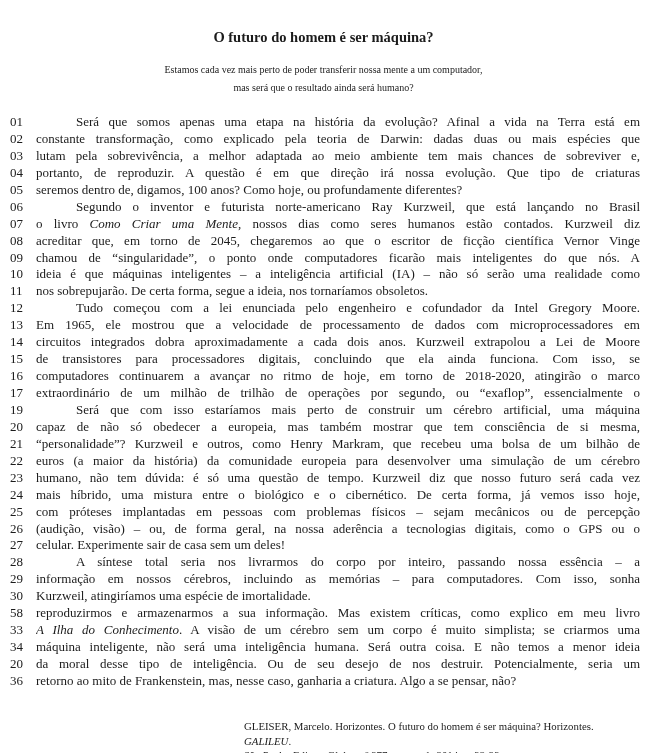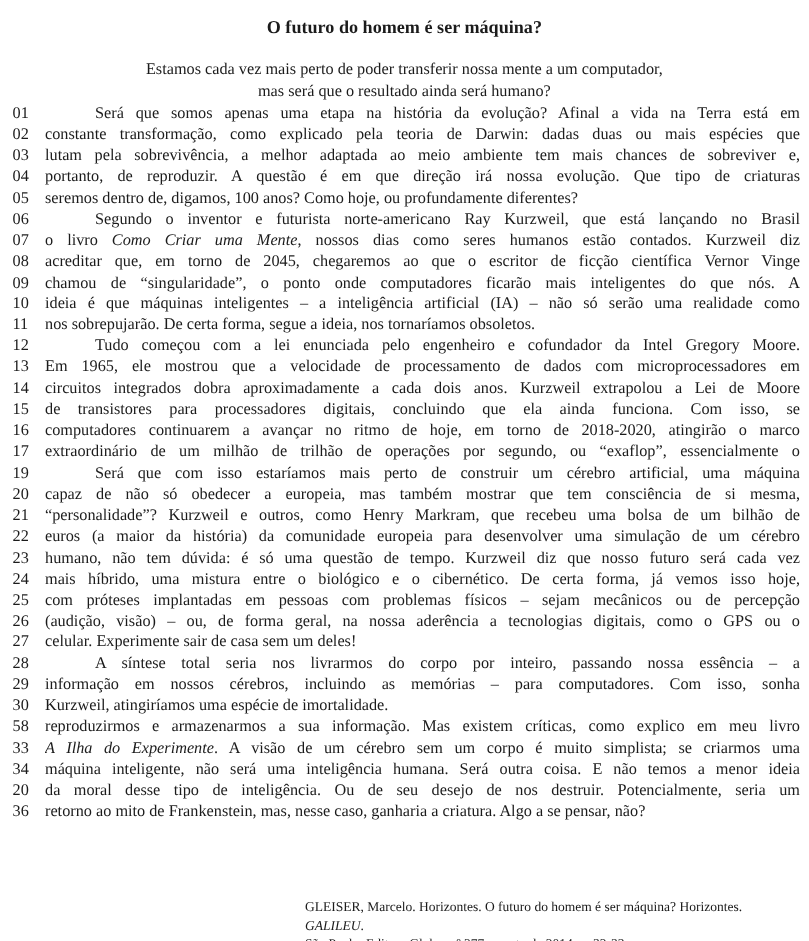--- a/index.html
+++ b/index.html
@@ -8,33 +8,34 @@
     position: relative;
     width: 647px;
     height: 753px;
     background: #ffffff;
     color: #1b1b1b;
     font-family: "Liberation Serif", "DejaVu Serif", serif;
     overflow: hidden;
   }
   .title {
     margin: 0;
-    padding-top: 13px;
+    padding-top: 28px;
     text-align: center;
     font-size: 14.5px;
     font-weight: bold;
     line-height: 18px;
   }
   .subtitle {
     margin-top: 15px;
     text-align: center;
-    font-size: 13px;
+    font-size: 10px;
     line-height: 18px;
   }
   .body {
+    margin-top: 17px;
     padding-left: 10px;
   }
   .line {
     display: flex;
     font-size: 13px;
     line-height: 16.95px;
     height: 16.95px;
     white-space: nowrap;
   }
   .num {
@@ -193,21 +194,21 @@
       <div class="line pend">
         <span class="num">30</span>
         <span class="txt"><span>Kurzweil, atingiríamos uma espécie de imortalidade.</span></span>
       </div>
       <div class="line">
         <span class="num">58</span>
         <span class="txt"><span>reproduzirmos e armazenarmos a sua informação. Mas existem críticas, como explico em meu livro</span></span>
       </div>
       <div class="line">
         <span class="num">33</span>
-        <span class="txt"><span class="it">A Ilha do Experimente</span><span>. A visão de um cérebro sem um corpo é muito simplista; se criarmos uma</span></span>
+        <span class="txt"><span class="it">A Ilha do Conhecimento</span><span>. A visão de um cérebro sem um corpo é muito simplista; se criarmos uma</span></span>
       </div>
       <div class="line">
         <span class="num">34</span>
         <span class="txt"><span>máquina inteligente, não será uma inteligência humana. Será outra coisa. E não temos a menor ideia</span></span>
       </div>
       <div class="line">
         <span class="num">20</span>
         <span class="txt"><span>da moral desse tipo de inteligência. Ou de seu desejo de nos destruir. Potencialmente, seria um</span></span>
       </div>
       <div class="line pend">

